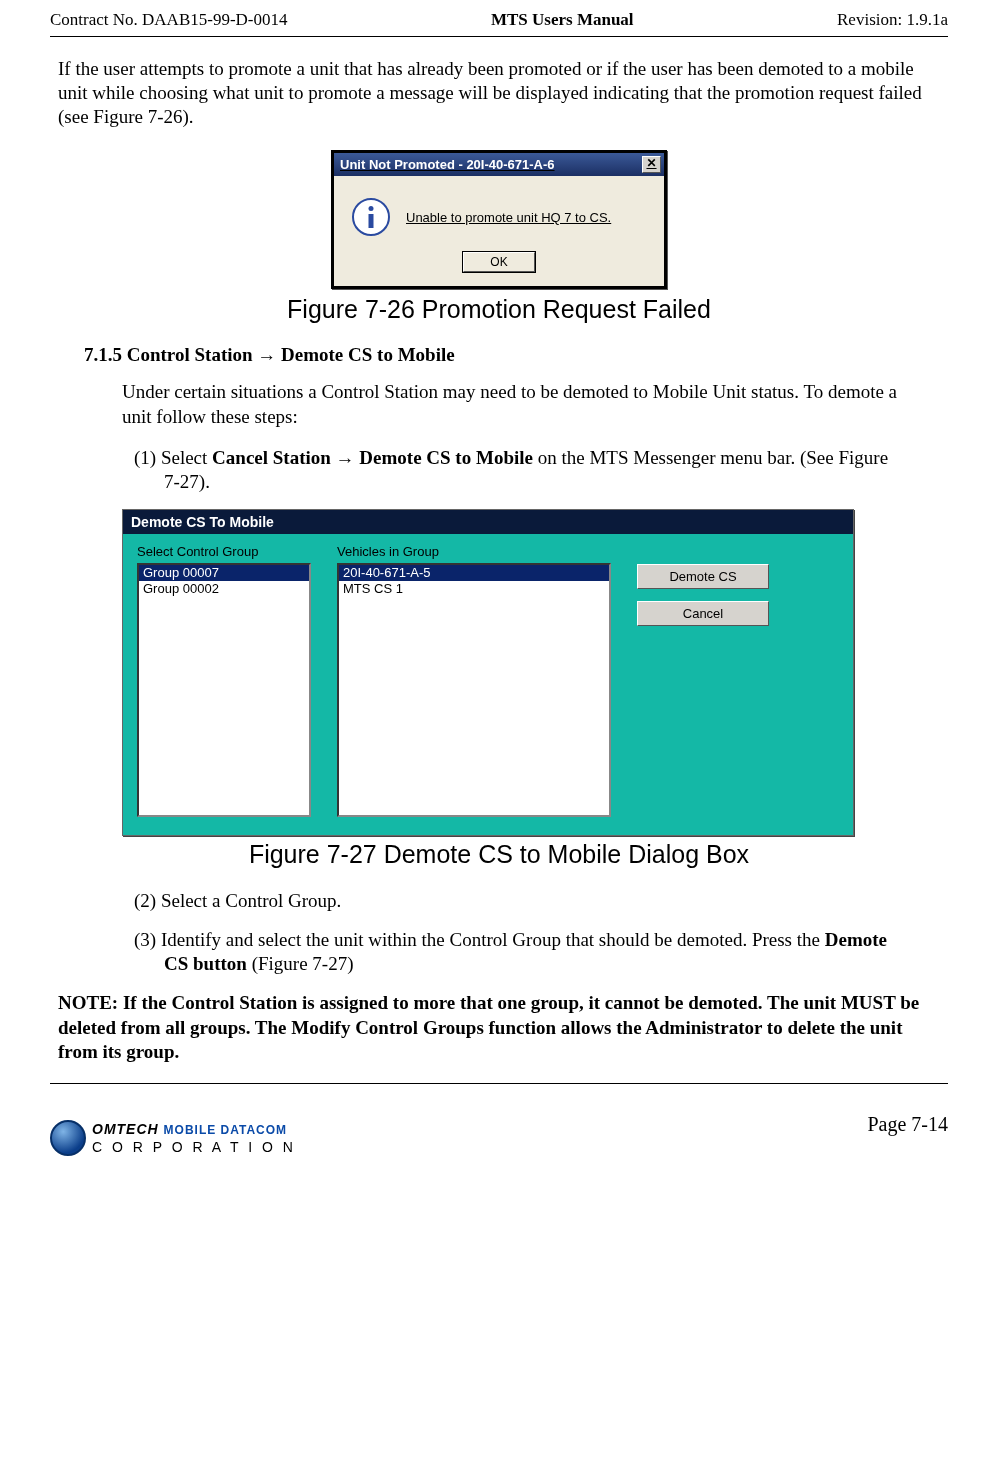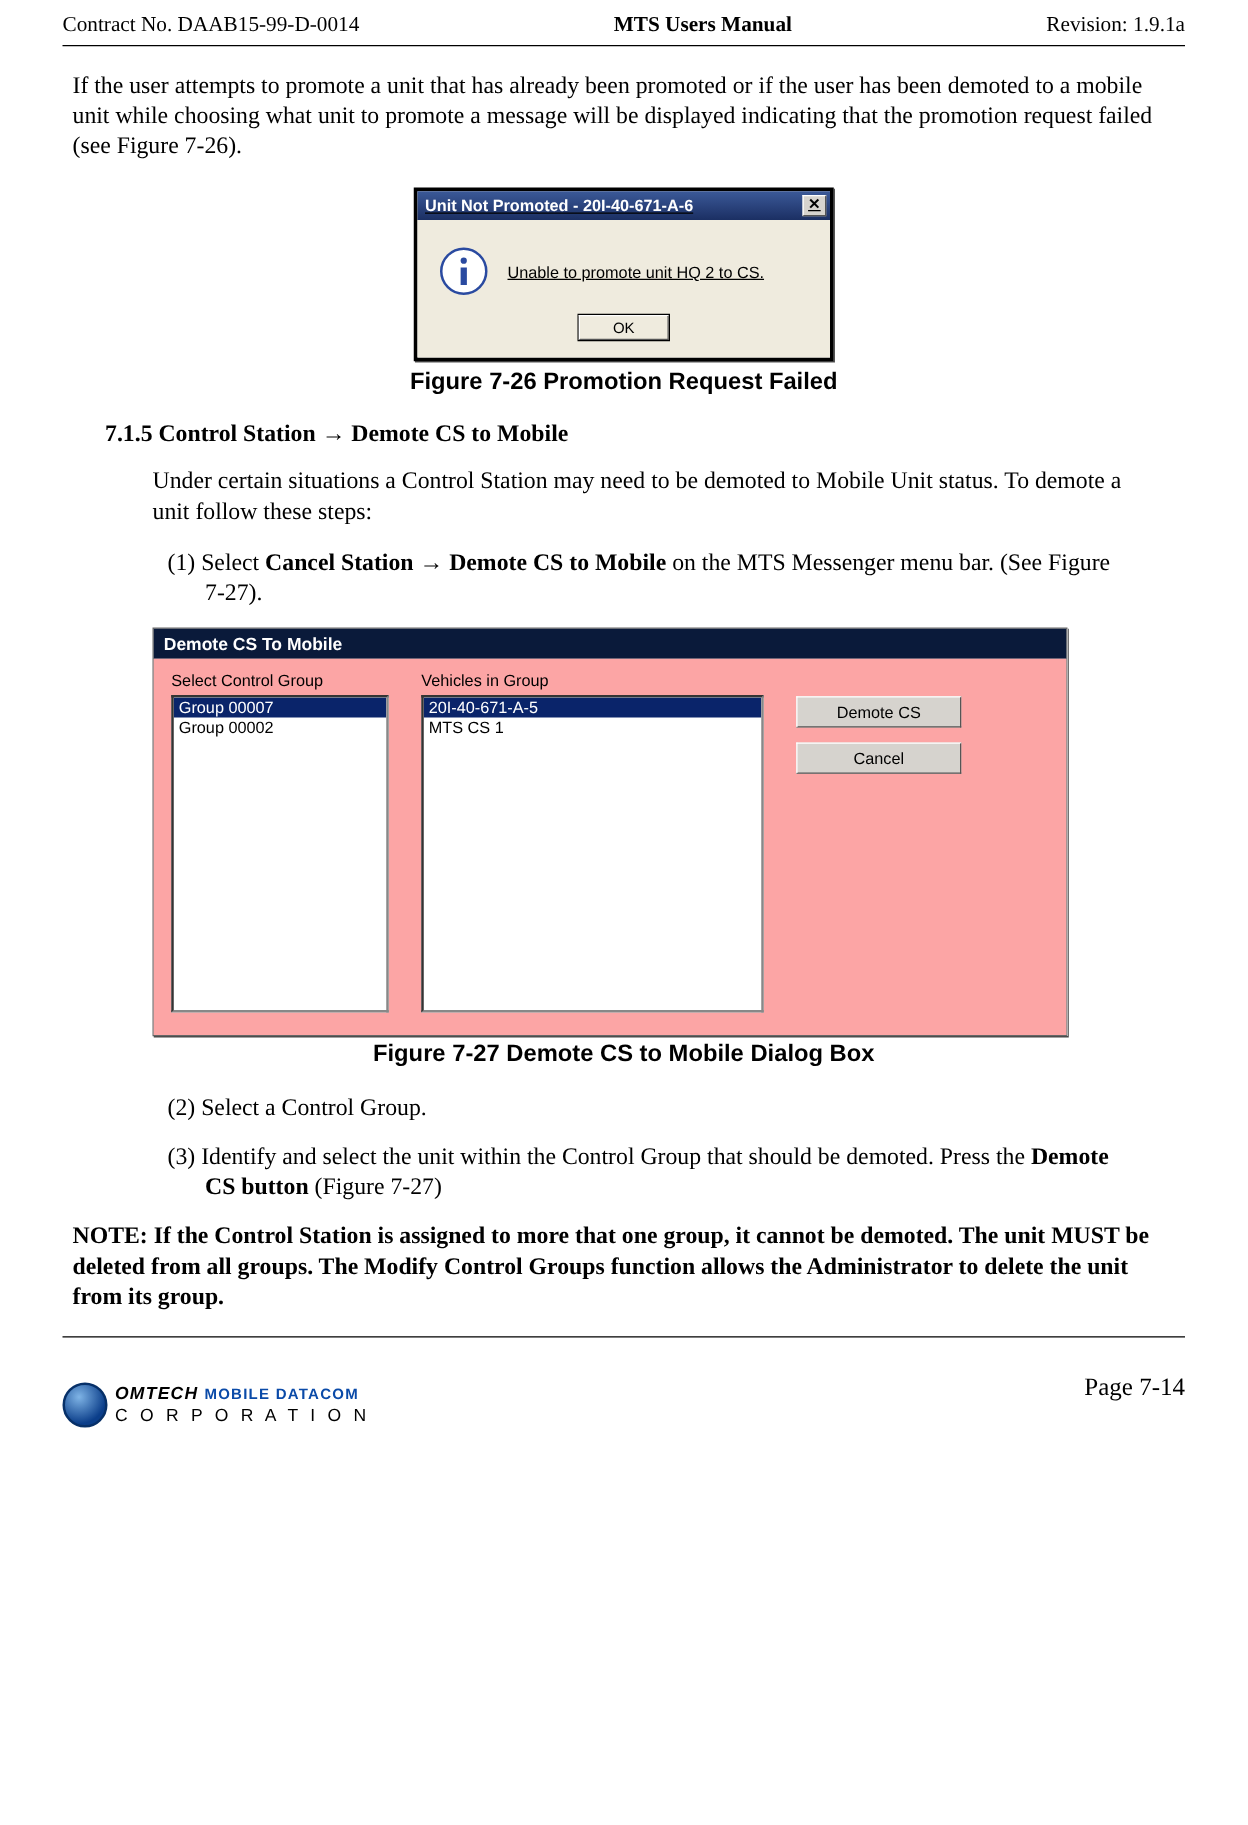--- a/index.html
+++ b/index.html
@@ -25,24 +25,23 @@
   hr.rule-bottom { border: none; border-top: 1.5px solid #000; margin: 18px 0 8px 0; }
 
   .body-para {
     font-size: 19px;
     margin-left: 8px;
     line-height: 1.25;
   }
 
   .fig-caption {
     font-family: Arial, Helvetica, sans-serif;
-    font-size: 19px;
+    font-size: 25px;
     text-align: center;
     margin: 6px 0 20px 0;
-    font-weight: bold;
   }
 
   .section-heading {
     font-size: 19px;
     font-weight: bold;
     margin: 16px 0 14px 34px;
   }
   .section-body {
     font-size: 19px;
     margin: 0 40px 16px 72px;
@@ -143,21 +142,21 @@
     box-shadow: 1px 1px 0 #444;
   }
   .demote-title {
     background:#0a1a3a;
     color:#fff;
     font-size:14px;
     font-weight:bold;
     padding:4px 8px;
   }
   .demote-body {
-    background:#fca5a5;
+    background:#14b8a6;
     padding: 10px 14px 18px 14px;
     display:flex;
     gap: 26px;
     align-items:flex-start;
   }
   .dcol { display:flex; flex-direction:column; }
   .dcol-label { font-size:13px; margin-bottom:4px; }
   .listbox {
     background:#fff;
     border:2px inset #888;
@@ -219,21 +218,21 @@
   <p class="body-para">If the user attempts to promote a unit that has already been promoted or if the user has been demoted to a mobile unit while choosing what unit to promote a message will be displayed indicating that the promotion request failed (see Figure 7-26).</p>
 
   <div class="msgbox-wrap">
     <div class="msgbox">
       <div class="msgbox-titlebar">
         <span>Unit Not Promoted - 20I-40-671-A-6</span>
         <span class="msgbox-close">✕</span>
       </div>
       <div class="msgbox-body">
         <span class="info-icon"></span>
-        <span class="msgbox-msg">Unable to promote unit HQ 2 to CS.</span>
+        <span class="msgbox-msg">Unable to promote unit HQ 7 to CS.</span>
       </div>
       <div class="msgbox-buttons">
         <button class="win-btn">OK</button>
       </div>
     </div>
   </div>
   <div class="fig-caption">Figure 7-26   Promotion Request Failed</div>
 
   <div class="section-heading">7.1.5  Control Station → Demote CS to Mobile</div>
   <div class="section-body">Under certain situations a Control Station may need to be demoted to Mobile Unit status.  To demote a unit follow these steps:</div>

